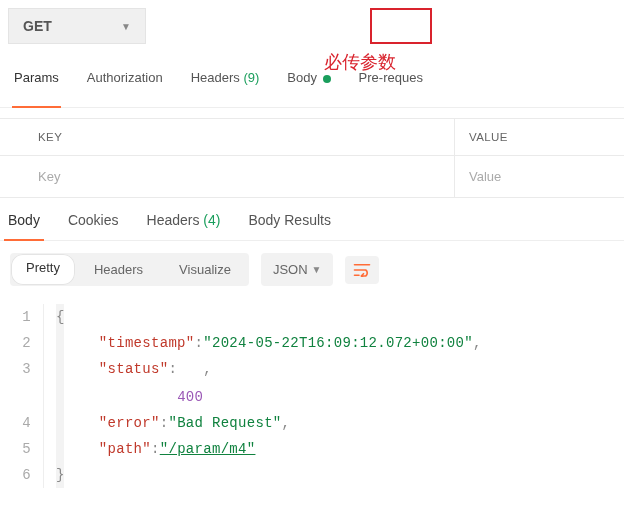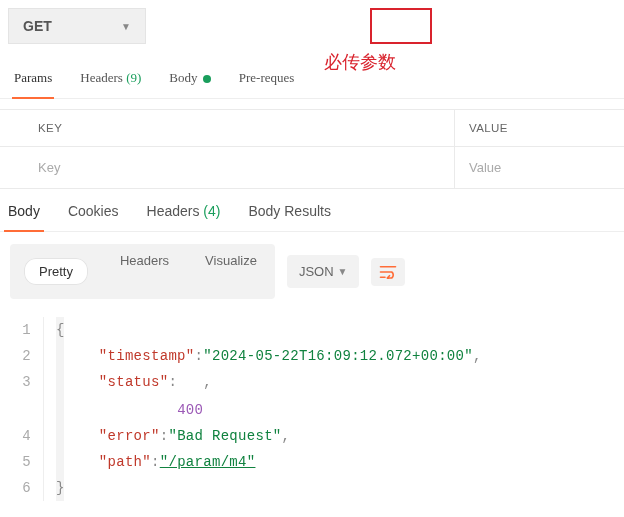--- a/index.html
+++ b/index.html
@@ -9,21 +9,21 @@
   .method-select { width: 138px; background: #f0f0f0; border: 1px solid #e4e4e4; display: flex; align-items: center; justify-content: space-between; padding: 0 14px; color: #555; font-size: 14px; height: 36px; }
   .method-select .label { font-weight: 600; }
   .caret { font-size: 10px; color: #888; }
   .url-input { flex: 1; border: none; border-bottom: 1px solid #eee; background: transparent; font-size: 15px; color: #444; padding: 8px 6px; outline: none; height: 40px; position: relative; }
   .url-caret { border-right: 1px solid #333; margin-left: -1px; }
 
   .red-box { position: absolute; top: 8px; left: 370px; width: 62px; height: 36px; border: 2px solid #d9232d; pointer-events: none; }
   .red-text { position: absolute; top: 50px; left: 324px; color: #d9232d; font-size: 18px; font-family: 'Microsoft YaHei', sans-serif; }
 
   .req-tabs { display: flex; gap: 28px; padding: 18px 14px 0 14px; font-size: 13px; color: #555; border-bottom: 1px solid #eee; }
-  .req-tab { padding-bottom: 12px; position: relative; cursor: pointer; font-family: Liberation Serif, serif; }
+  .req-tab { padding-bottom: 22px; position: relative; cursor: pointer; }
   .req-tab.active { color: #333; }
   .req-tab.active::after { content: ""; position: absolute; left: -2px; right: -2px; bottom: -1px; height: 2px; background: #ff6c37; }
   .count { color: #1a9e5c; }
   .dot-green { display: inline-block; width: 8px; height: 8px; border-radius: 50%; background: #1a9e5c; margin-left: 2px; vertical-align: middle; }
 
   .kv-header { display: flex; border-top: 1px solid #eaeaea; border-bottom: 1px solid #eaeaea; margin-top: 10px; }
   .kv-header .cell { padding: 12px 14px; color: #666; font-size: 11.5px; letter-spacing: .4px; }
   .kv-header .key { flex: 1; padding-left: 38px; }
   .kv-header .value { width: 170px; border-left: 1px solid #eaeaea; }
   .kv-row { display: flex; border-bottom: 1px solid #eaeaea; }
@@ -32,21 +32,21 @@
   .kv-row .value { width: 170px; border-left: 1px solid #eaeaea; }
 
   .resp-tabs { display: flex; gap: 20px; padding: 14px 8px 0 4px; font-size: 14px; color: #555; border-bottom: 1px solid #eee; }
   .resp-tab { padding: 0 4px 12px 4px; cursor: pointer; position: relative; }
   .resp-tab.active { color: #333; }
   .resp-tab.active::after { content: ""; position: absolute; left: 0; right: 0; bottom: -1px; height: 2px; background: #ff6c37; }
 
   .viewbar { display: flex; align-items: center; padding: 12px 10px; gap: 4px; }
   .btn-group { display: flex; background: #f2f2f2; border-radius: 4px; overflow: hidden; }
   .seg { padding: 9px 18px; color: #666; font-size: 13px; cursor: pointer; }
-  .seg.active { background: #fff; color: #333; box-shadow: inset 0 0 0 1px #e4e4e4; border-radius: 12px; margin: 14px; padding: 6px 15px; }
+  .seg.active { background: #fff; color: #333; box-shadow: inset 0 0 0 1px #e4e4e4; border-radius: 12px; margin: 1px; padding: 6px 15px; }
   .lang-select { background: #f2f2f2; border-radius: 4px; padding: 9px 12px; color: #666; font-size: 13px; display: flex; align-items: center; gap: 4px; margin-left: 8px; }
   .wrap-btn { background: #f2f2f2; border-radius: 4px; padding: 7px 8px; margin-left: 8px; display: flex; align-items: center; }
   .wrap-icon { width: 18px; height: 14px; }
 
   .code-area { font-family: "Consolas", "Courier New", monospace; font-size: 14px; padding: 6px 0 20px 10px; line-height: 26px; letter-spacing: .3px; }
   .code-area .line { display: flex; }
   .gutter { width: 34px; text-align: right; padding-right: 12px; color: #aaa; user-select: none; border-right: 1px solid #eee; margin-right: 12px; }
   .brace-band { display:inline-block; width:8px; background:#f3f3f3; text-align:center; color:#888; }
   .k { color: #c0392b; } 
   .s { color: #10823f; } 
@@ -65,20 +65,21 @@
   <div class="method-select">
     <span class="label">GET</span>
     <span class="caret">▼</span>
   </div>
   <div class="red-box"></div>
   <div class="red-text">必传参数</div>
 </div>
 
 <div class="req-tabs">
   <div class="req-tab active">Params</div>
+  <div class="req-tab">Authorization</div>
   <div class="req-tab">
     <span>Headers</span>
     <span class="count">(9)</span>
   </div>
   <div class="req-tab">
     <span>Body</span>
     <span class="dot-green"></span>
   </div>
   <div class="req-tab">Pre-reques</div>
 </div>

